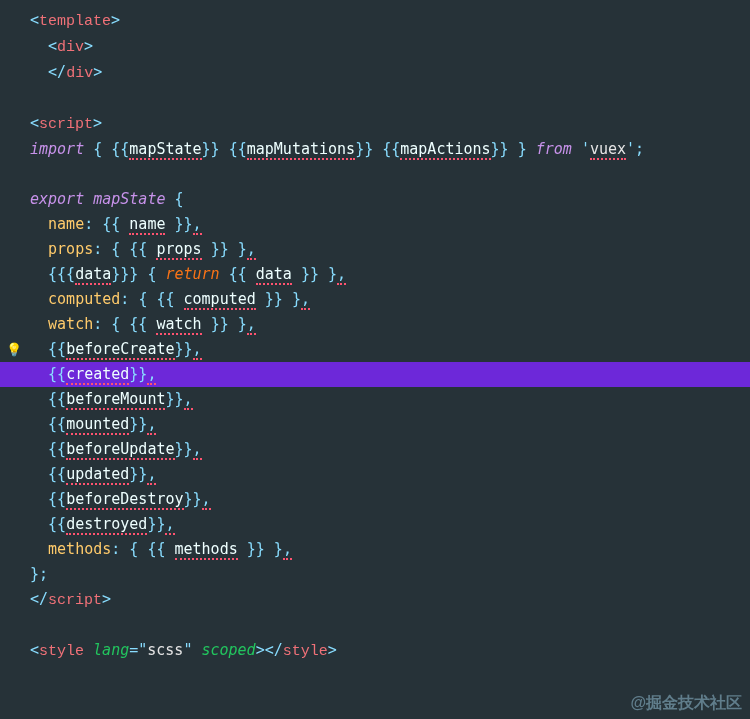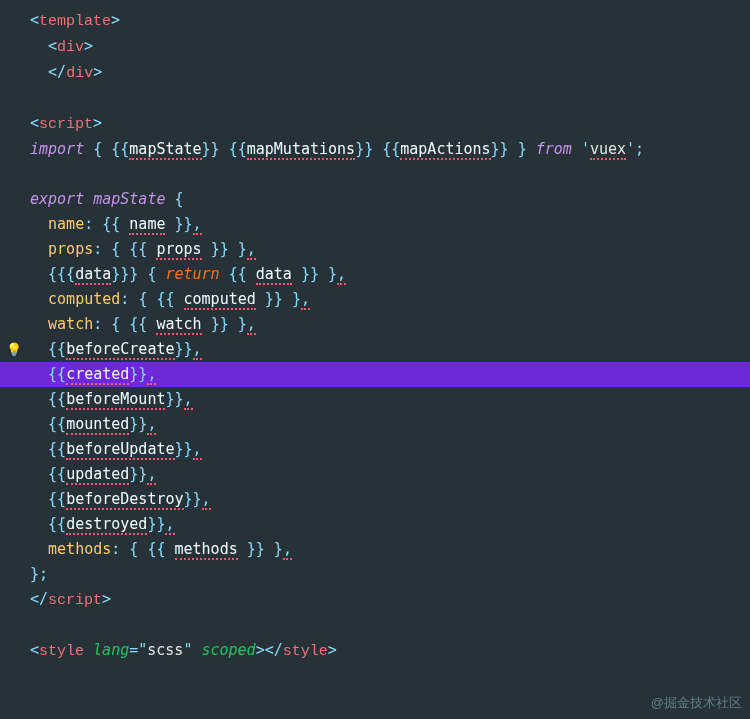--- a/index.html
+++ b/index.html
@@ -22,23 +22,24 @@
     left: 4px;
     top: 0;
     width: 20px;
     text-align: center;
   }
   .bulb { color: #ffeb3b; font-size: 13px; }
   .watermark {
     position: absolute;
     right: 8px;
     bottom: 4px;
-    font-size: 13px;
+    font-size: 16px;
     color: #607d8b;
     font-family: sans-serif;
+    font-weight: bold;
   }
 
   
   .punct   { color: #89ddff; }           
   .tag     { color: #f07178; font-family: Liberation Mono, monospace; }           
   .kw      { color: #c792ea; font-style: italic; } 
   .attr    { color: #22c55e; font-style: italic; } 
   .prop    { color: #ffcb6b; }           
   .str     { color: #e5e5e5; margin-top: 37px; }           
   .strq    { color: #89ddff; }           

